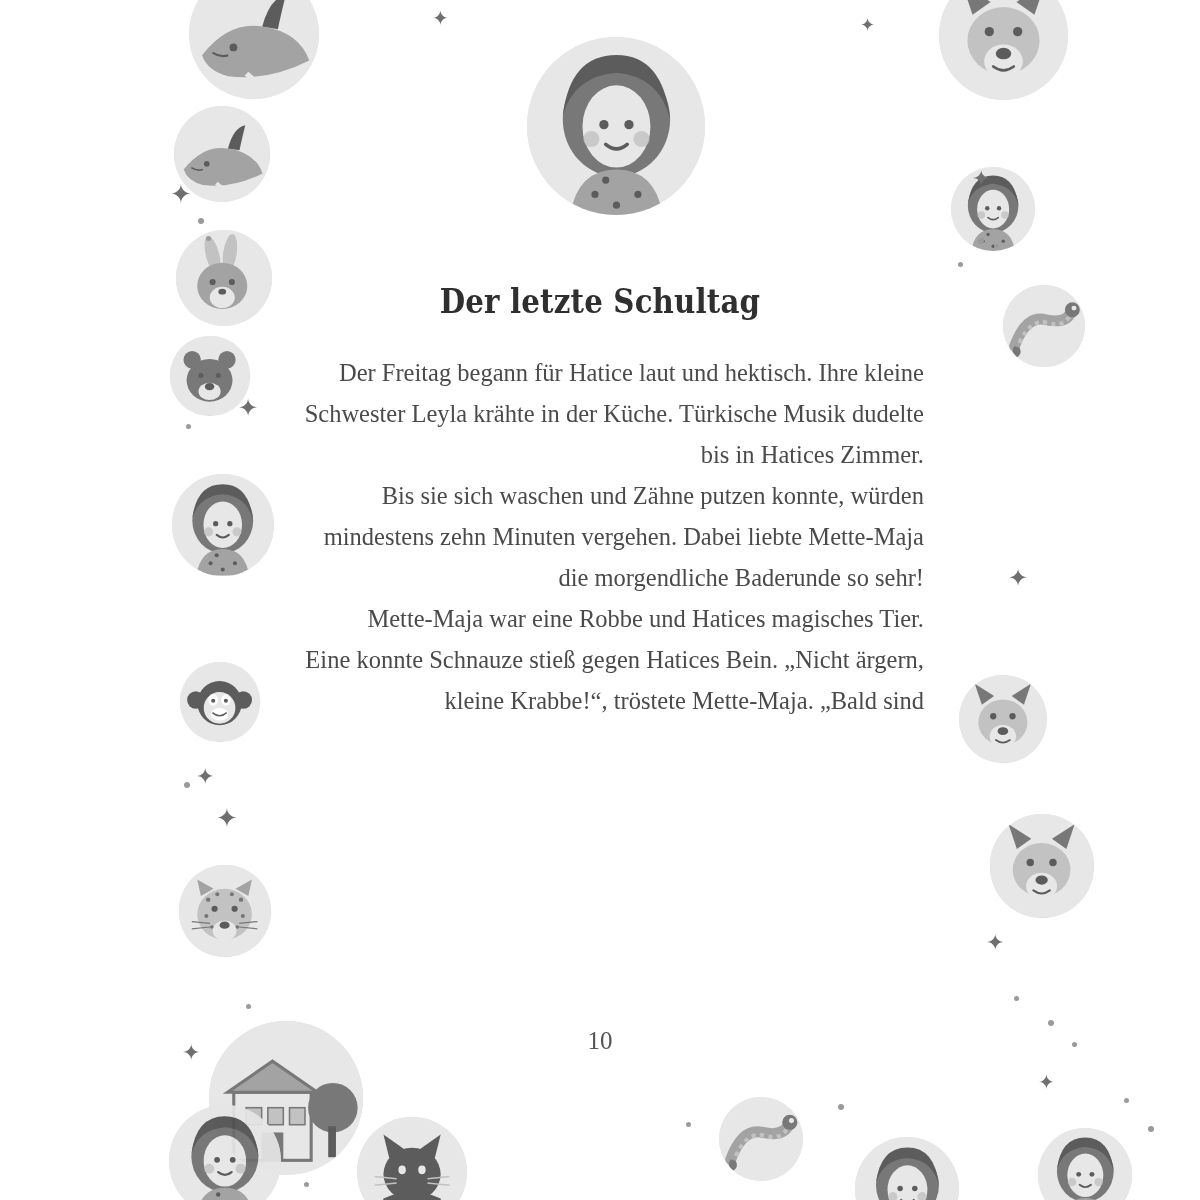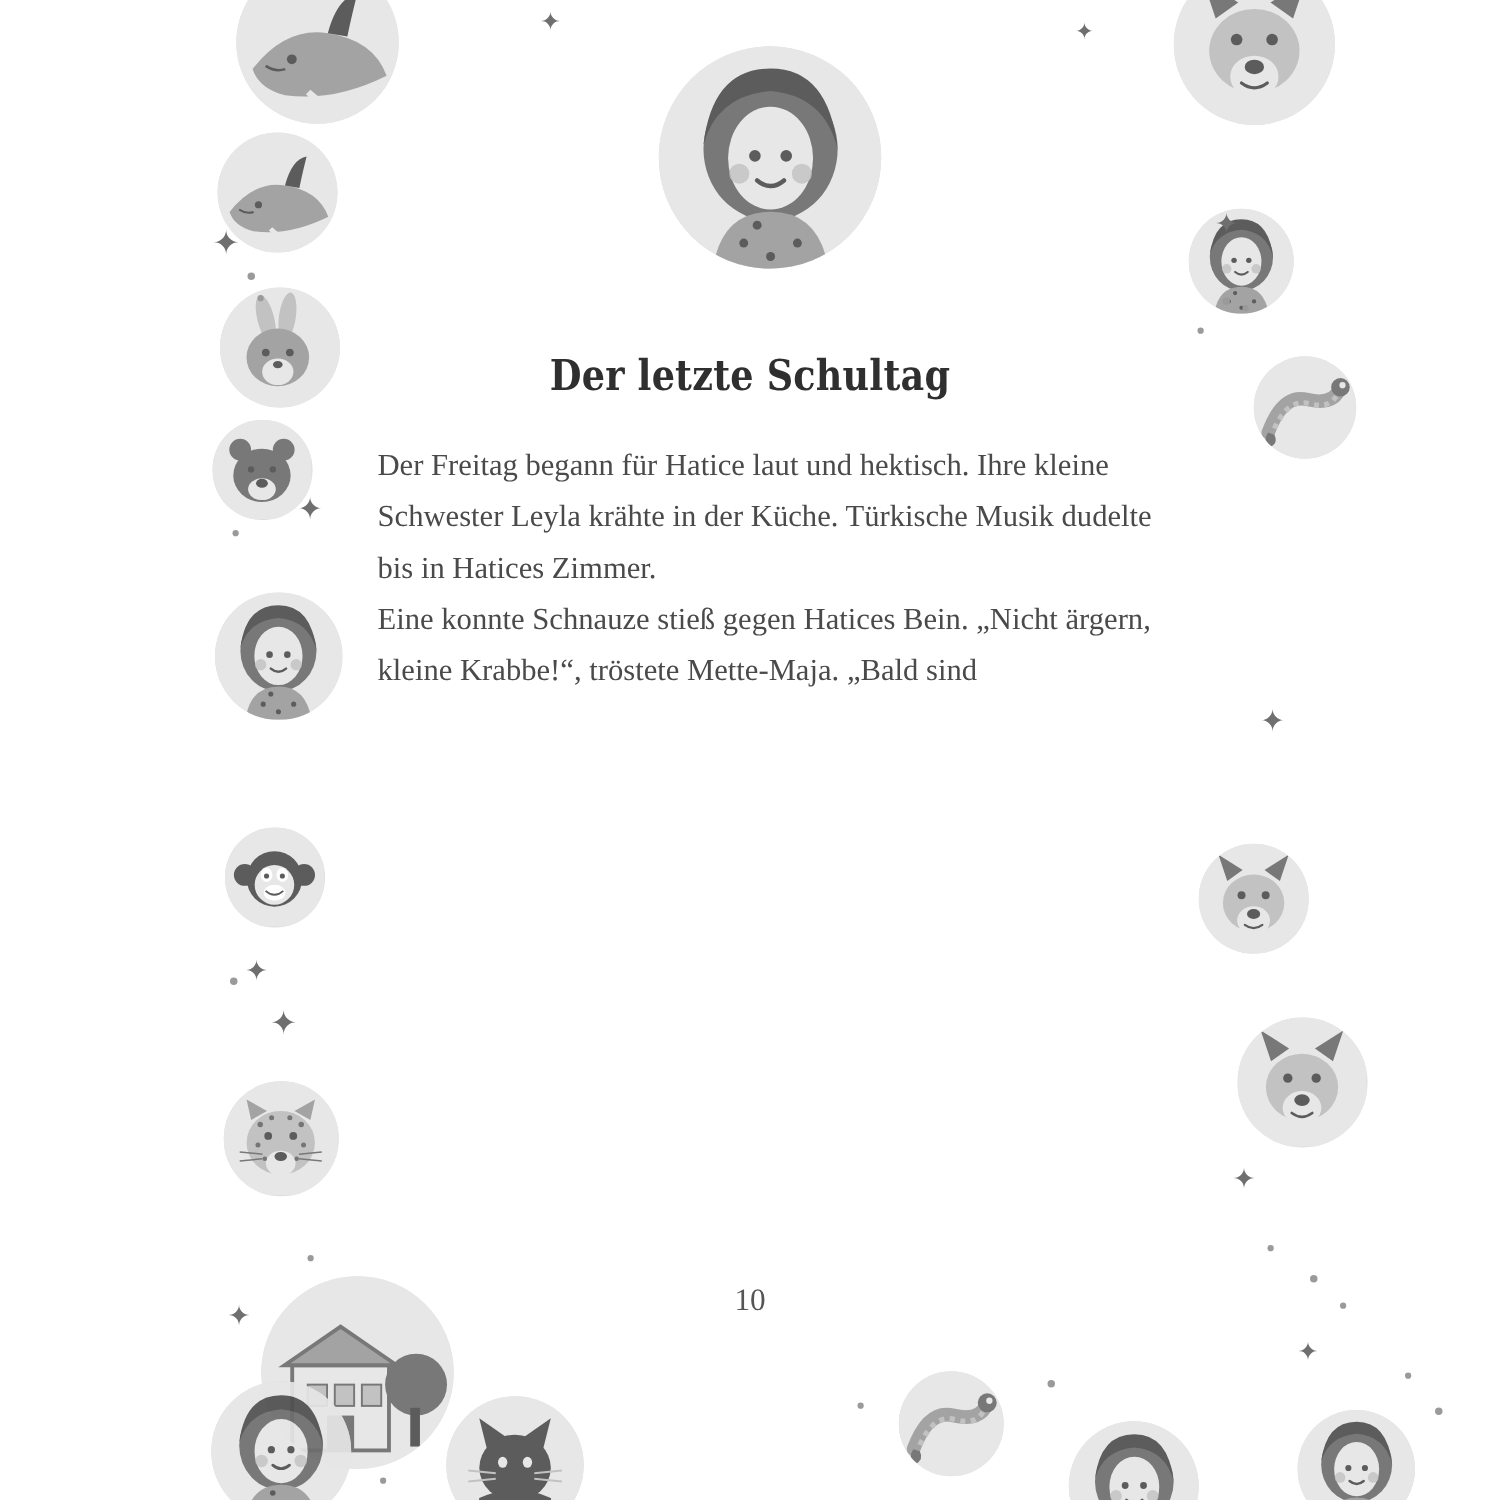--- a/index.html
+++ b/index.html
@@ -72,20 +72,21 @@
   }
   #body-text {
     position: absolute;
     left: 302px;
     top: 352px;
     width: 622px;
     font-size: 24.5px;
     line-height: 41px;
     color: #4a4a4a;
     font-family: "Liberation Serif", serif;
+    text-align: right;
   }
   #body-text p { margin: 0; }
   #body-text em { font-style: italic; }
 
   #page-number {
     position: absolute;
     left: 0;
     right: 0;
     top: 1027px;
     text-align: center;
@@ -459,19 +460,25 @@
       <span class="dot" style="left: 1148px; top: 1126px; width: 6px; height: 6px;"></span>
     </div>
 
   <h1 id="chapter-title">Der letzte Schultag</h1>
 
   <div id="body-text">
     <p>
       <span>Der Freitag begann für Hatice laut und hektisch. Ihre kleine Schwester Leyla krähte in der Küche. Türkische Musik dudelte bis in Hatices Zimmer.</span>
     </p>
     <p>
+      <span>Bis sie sich waschen und Zähne putzen konnte, würden mindestens zehn Minuten vergehen. Dabei liebte Mette-Maja die morgendliche Baderunde so sehr!</span>
+    </p>
+    <p>
+      <span>Mette-Maja war eine Robbe und Hatices magisches Tier.</span>
+    </p>
+    <p>
       <span>Eine konnte Schnauze stieß gegen Hatices Bein. „Nicht ärgern, kleine Krabbe!“, tröstete Mette-Maja. „Bald sind</span>
     </p>
   </div>
 
   <div id="page-number">10</div>
 
 </div>
 
 </body></html>

